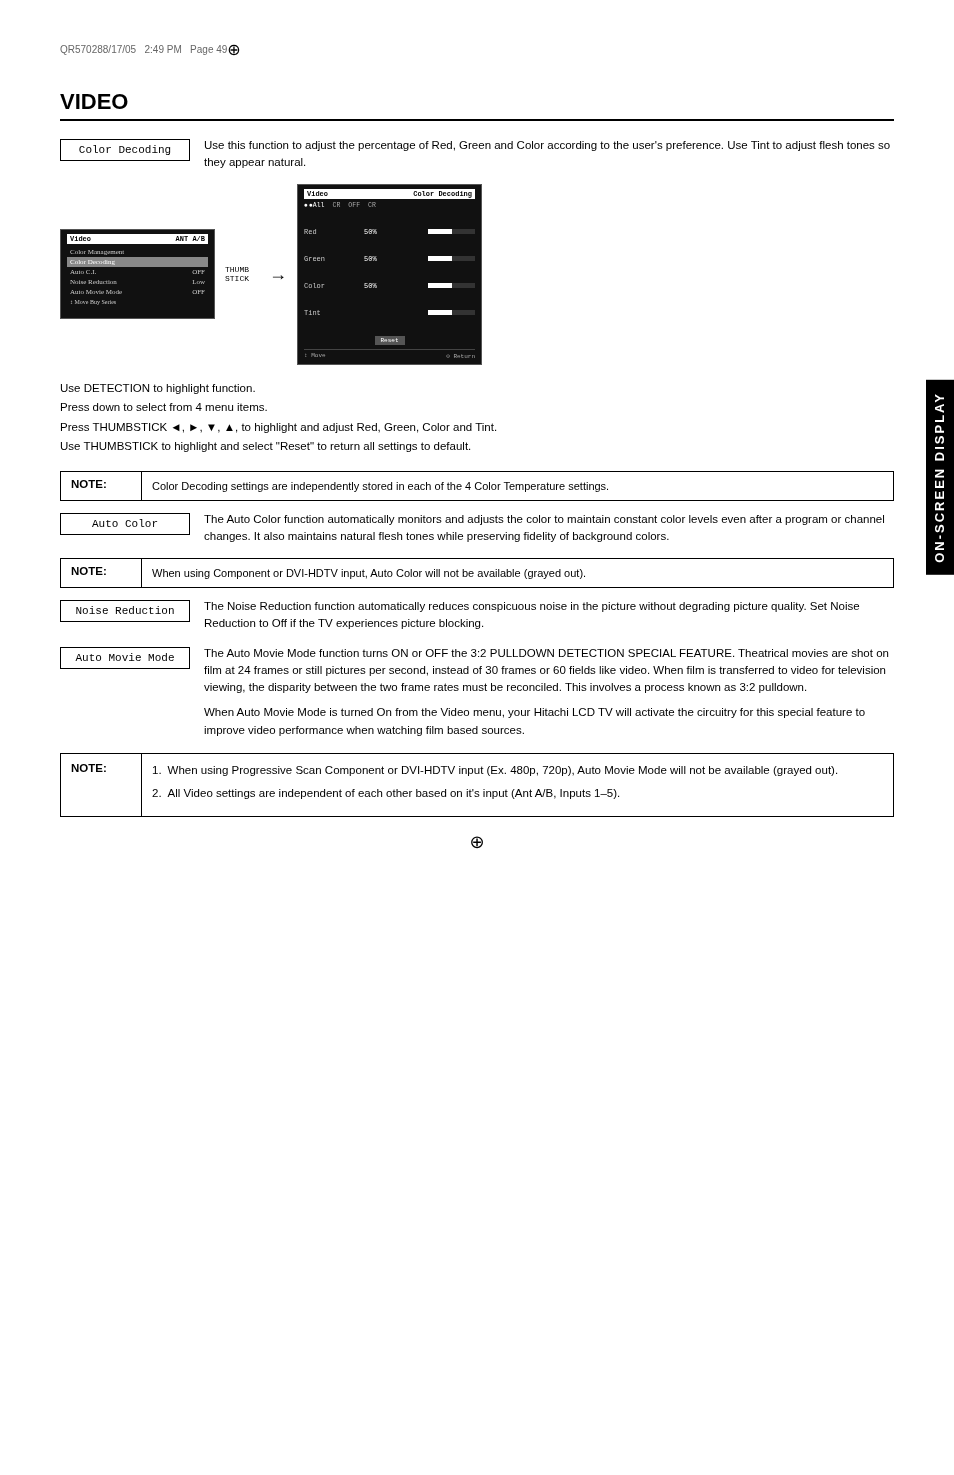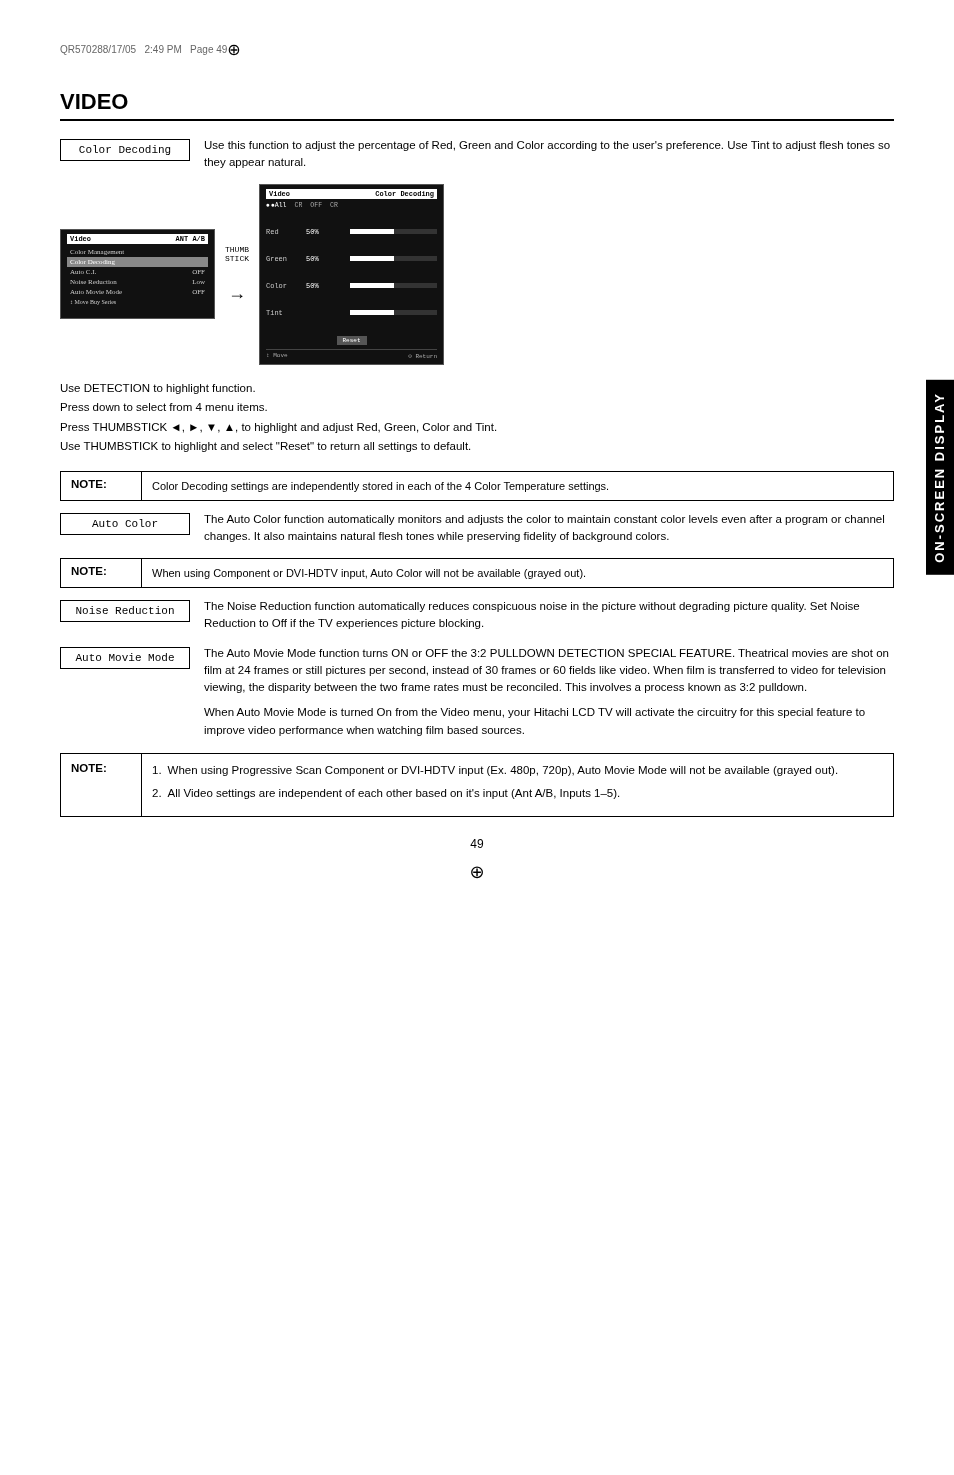--- a/index.html
+++ b/index.html
@@ -116,21 +116,21 @@
       color: #fff;
     }
 
     .menu-value {
       display: flex;
       justify-content: space-between;
     }
 
     .arrow-container {
       display: flex;
-      flex-direction: column;
+      flex-direction: row;
       align-items: center;
       justify-content: center;
       gap: 20px;
       flex-shrink: 0;
     }
 
     .thumbstick-label {
       font-size: 8px;
       font-family: 'Courier New', monospace;
       text-align: center;
@@ -163,20 +163,21 @@
       margin-bottom: 3px;
       display: flex;
       justify-content: space-between;
     }
 
     .color-row {
       display: flex;
       align-items: center;
       font-size: 7px;
       margin: 19px 0;
+      gap: 20px;
     }
 
     .color-label {
       width: 40px;
       color: #ccc;
     }
 
     .color-value {
       width: 44px;
       color: #fff;
@@ -484,17 +485,16 @@
         <span class="note-item-num">1.</span>
         <span>When using Progressive Scan Component or DVI-HDTV input (Ex. 480p, 720p), Auto Movie Mode will not be available (grayed out).</span>
       </div>
       <div class="note-item">
         <span class="note-item-num">2.</span>
         <span>All Video settings are independent of each other based on it's input (Ant A/B, Inputs 1–5).</span>
       </div>
     </div>
   </div>
 
-  <div class="page-number">49</div>
 
   <div class="bottom-cross">⊕</div>
 
 </div>
 
 </body></html>

